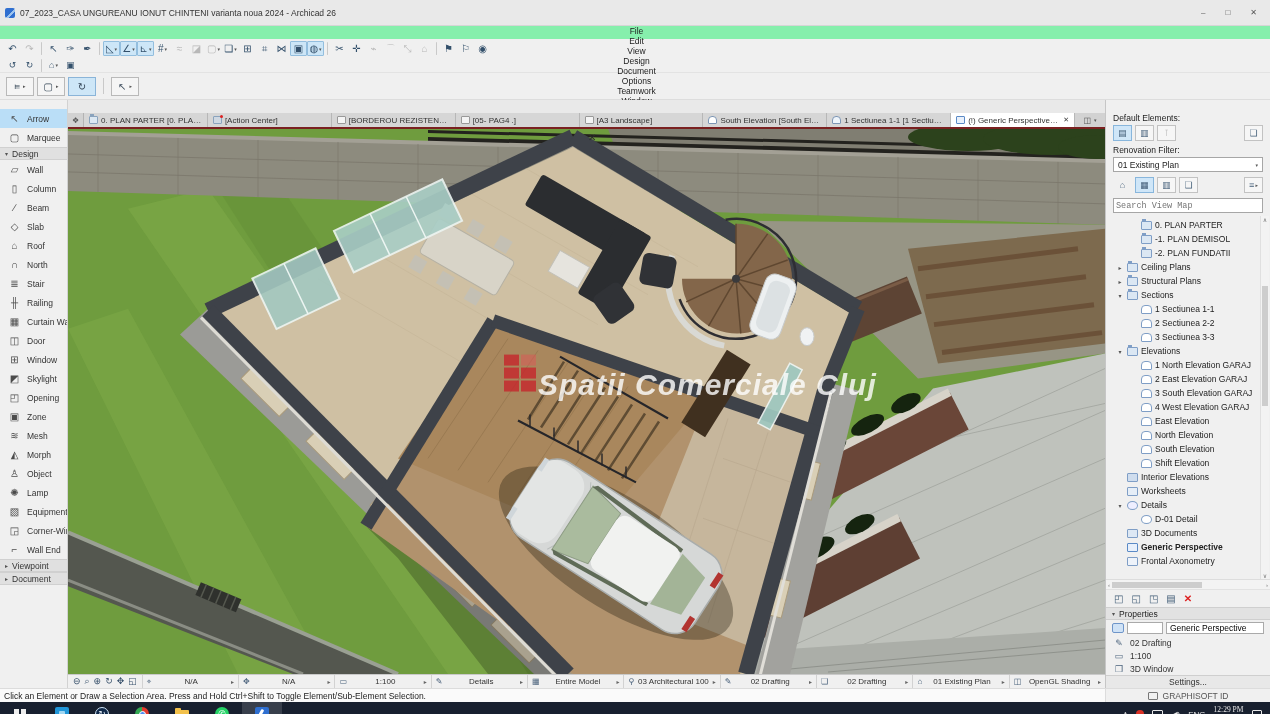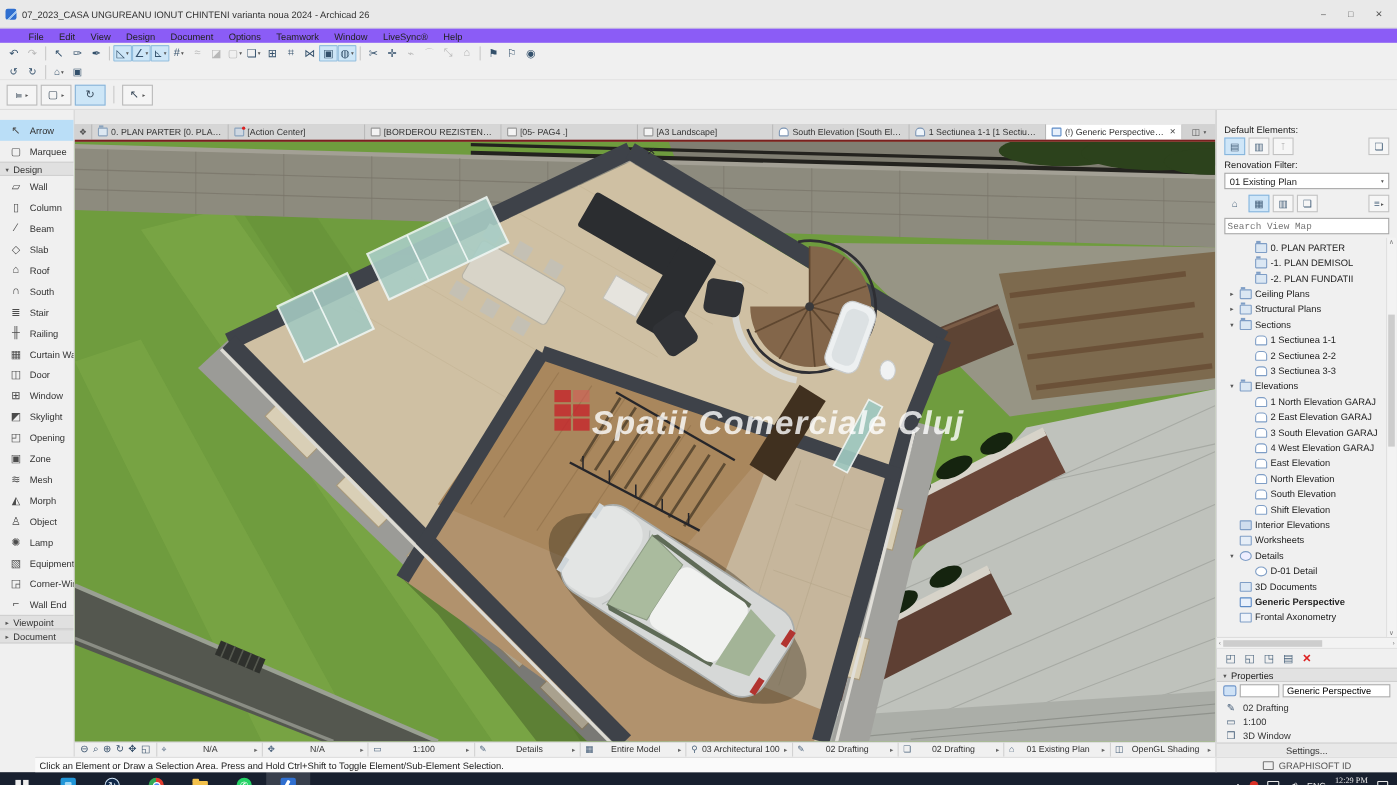--- a/index.html
+++ b/index.html
@@ -7,21 +7,21 @@
 body{font-family:"Liberation Sans",sans-serif;font-size:9px;color:#222;background:#f0f0f0;}
 
 
 .titlebar{height:26px;background:#e9e9e9;border-bottom:1px solid #d6d6d6;display:flex;align-items:center;gap:5px;padding:0 5px;}
 .ac-logo{width:10px;height:10px;background:linear-gradient(135deg,#2f6fd0 0 55%,#9cc3ee 55% 70%,#2f6fd0 70%);border-radius:2px;flex:0 0 auto;}
 .title-text{font-size:8.5px;color:#333;white-space:nowrap;}
 .win-controls{margin-left:auto;display:flex;gap:20px;padding-right:8px;color:#555;font-size:8px;}
 .win-controls span{cursor:default;}
 
 
-.menubar{height:13px;background:#8b5cf6;display:flex;align-items:center;padding-left:19px;}
+.menubar{height:13px;background:#86efac;display:flex;align-items:center;padding-left:3px;flex-direction:column;}
 .menu-item{padding:0 7px;font-size:8.5px;color:#222;}
 
 
 .toolbar1{height:19px;display:flex;align-items:center;background:#f0f0f0;padding-left:4px;}
 .toolbar2{height:15px;display:flex;align-items:center;background:#f0f0f0;padding-left:4px;border-bottom:1px solid #e3e3e3;}
 .tbtn{min-width:17px;height:15px;display:flex;align-items:center;justify-content:center;color:#33506b;font-size:10px;border:1px solid transparent;border-radius:1px;}
 .toolbar2 .tbtn{height:13px;font-size:9px;}
 .tbtn .tglyph:empty{display:none;}
 .tbtn.active{background:#cde6f7;border-color:#93bede;}
 .tbtn.disabled{color:#b8b8b8;}
@@ -120,21 +120,21 @@
 .rp-prop-name{display:flex;gap:3px;padding:2px 6px;align-items:center;}
 .pn-ic{width:12px;height:10px;border:1px solid #6f95c9;background:#cfe2f6;border-radius:2px;flex:0 0 auto;}
 .pn-mini{width:36px;height:12px;border:1px solid #aaa;background:#fff;}
 .rp-prop-name input{flex:1;height:12px;border:1px solid #aaa;background:#fff;font-size:8.5px;font-family:"Liberation Sans",sans-serif;padding:0 3px;min-width:0;}
 .rp-prop-row{height:13px;display:flex;align-items:center;gap:5px;padding:0 7px;color:#333;}
 .pr-glyph{width:12px;text-align:center;color:#4a627c;font-size:9px;}
 .rp-settings{margin-top:auto;height:13px;background:#e8e8e8;border-top:1px solid #cfcfcf;display:flex;align-items:center;justify-content:center;color:#333;}
 
 
 .statusbar{height:14px;display:flex;font-size:8.5px;}
-.status-msg{flex:1;display:flex;align-items:center;padding-left:4px;background:#fafafa;border-top:1px solid #dcdcdc;color:#222;margin-left:32px;}
+.status-msg{flex:1;display:flex;align-items:center;padding-left:4px;background:#fafafa;border-top:1px solid #dcdcdc;color:#222;}
 .status-right{width:165px;display:flex;align-items:center;justify-content:center;gap:5px;background:#f0f0f0;border-top:1px solid #dcdcdc;border-left:1px solid #dcdcdc;color:#555;}
 .gs-ic{width:10px;height:8px;border:1px solid #777;border-radius:1px;}
 
 
 .taskbar{height:24px;background:#18202f;display:flex;align-items:center;}
 .tb-start{width:42px;height:24px;display:flex;align-items:center;justify-content:center;}
 .start-ic{width:5px;height:5px;background:#eee;box-shadow:7px 0 #eee,0 7px #eee,7px 7px #eee;margin:-5px 5px 0 -5px;}
 .tb-app{width:40px;height:24px;display:flex;align-items:center;justify-content:center;position:relative;}
 .tb-app.open::after{content:"";position:absolute;bottom:0;left:13px;right:13px;height:2px;background:#76b9ed;}
 .tb-app.active-app{background:rgba(255,255,255,.14);}
@@ -448,21 +448,21 @@
           <span>Slab</span>
         </div>
 
         <div class="tool-item">
           <span class="tool-glyph">⌂</span>
           <span>Roof</span>
         </div>
 
         <div class="tool-item">
           <span class="tool-glyph">∩</span>
-          <span>South</span>
+          <span>North</span>
         </div>
 
         <div class="tool-item">
           <span class="tool-glyph">≣</span>
           <span>Stair</span>
         </div>
 
         <div class="tool-item">
           <span class="tool-glyph">╫</span>
           <span>Railing</span>

